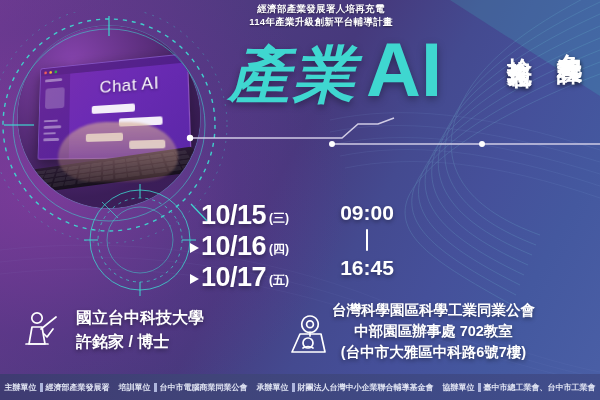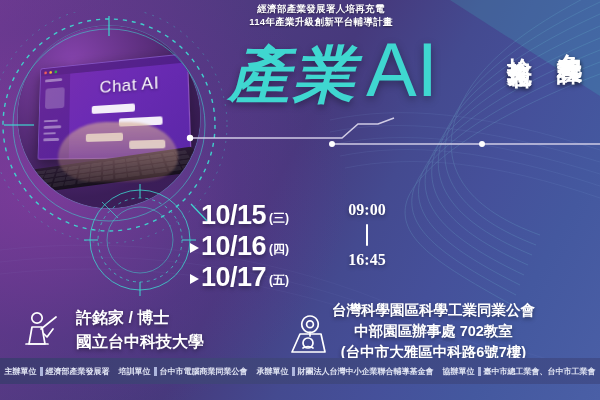--- a/index.html
+++ b/index.html
@@ -69,21 +69,21 @@
     position:absolute;right:12px;top:5px;color:#fff;font-size:8.5px;font-weight:bold;
     letter-spacing:.4px;text-shadow:0 1px 2px rgba(0,0,0,.4);
   }
   .title-row{position:absolute;left:228px;top:40px;display:flex;align-items:baseline;}
   .t-cn{
     font-size:62px;font-weight:bold;color:#3fd7d0;letter-spacing:3px;line-height:1;
     text-shadow:0 3px 7px rgba(0,0,0,.35);
     font-style:italic;
   }
   .t-ai{
-    font-size:76px;font-weight:normal;color:#3fd7d0;line-height:.78;margin-left:8px;
+    font-size:76px;font-weight:bold;color:#3fd7d0;line-height:.78;margin-left:8px;
     letter-spacing:0px;text-shadow:0 3px 9px rgba(0,0,0,.35);
   }
   .subtitle{
     position:absolute;left:228px;top:132px;font-size:38px;font-weight:bold;color:#3fd7d0;
     letter-spacing:3px;line-height:1;text-shadow:0 3px 7px rgba(0,0,0,.35);
   }
   
   .stepline{position:absolute;left:182px;top:116px;width:420px;height:34px;pointer-events:none;}
   
   .vcol{
@@ -98,40 +98,40 @@
   .drow{display:flex;align-items:flex-end;height:31px;position:relative;justify-content:space-between;}
   .arrow{
     width:0;height:0;border-left:9px solid #fff;border-top:5.5px solid transparent;
     border-bottom:5.5px solid transparent;margin-right:2px;margin-bottom:7px;
   }
   .arrow.hide{visibility:hidden;}
   .dtxt{font-size:27px;font-weight:bold;color:#fff;line-height:1;letter-spacing:-.5px;
     text-shadow:0 2px 4px rgba(0,0,0,.35);}
   .dday{font-size:12px;font-weight:bold;color:#fff;margin-left:3px;margin-bottom:2px;}
   .times{position:absolute;left:328px;top:202px;text-align:center;width:78px;color:#fff;}
-  .tm{font-size:16px;font-weight:bold;line-height:1;text-shadow:0 2px 4px rgba(0,0,0,.35);font-family:Liberation Serif, serif;}
+  .tm{font-size:21px;font-weight:bold;line-height:1;text-shadow:0 2px 4px rgba(0,0,0,.35);}
   .tbar{width:2.5px;height:22px;background:#fff;margin:6px auto;border-radius:2px;}
   
   .mode{position:absolute;left:424px;top:228px;width:160px;height:46px;}
   .mode span{
     position:absolute;inset:0;display:flex;align-items:center;justify-content:center;
     color:#fff;font-size:16.5px;font-weight:bold;letter-spacing:.5px;
     text-shadow:0 2px 4px rgba(0,0,0,.4);
   }
   .br{position:absolute;background:#3fd7d0;}
   
   .info{position:absolute;left:0;top:300px;width:600px;height:74px;}
   .spk{position:absolute;left:22px;top:6px;display:flex;align-items:center;gap:12px;}
   .spk-txt{color:#fff;font-weight:bold;font-size:16px;line-height:24px;text-shadow:0 2px 4px rgba(0,0,0,.4);}
   .loc{position:absolute;left:288px;top:0px;display:flex;align-items:flex-start;gap:4px;}
   .loc-txt{color:#fff;font-weight:bold;font-size:14.5px;line-height:21px;text-align:center;
     text-shadow:0 2px 4px rgba(0,0,0,.4);}
   
   .botbar{
-    position:absolute;left:0;bottom:16px;width:600px;height:26px;
+    position:absolute;left:0;bottom:0;width:600px;height:26px;
     background:linear-gradient(90deg,#3f3b72 0%,#404479 35%,#3f4a86 70%,#414e8c 100%);
     display:flex;align-items:center;justify-content:center;gap:9px;
     color:#dfe3f2;font-size:8px;font-weight:bold;white-space:nowrap;letter-spacing:0px;
   }
   .bo{display:inline-flex;align-items:center;gap:3px;}
   .bsep{display:inline-block;width:3px;height:9px;background:#aeb6dd;}
 </style>
 </head>
 <body>
 
@@ -325,22 +325,22 @@
       <svg width="42" height="42" viewBox="0 0 42 42">
         <g fill="none" stroke="#ffffff" stroke-width="1.7" stroke-linejoin="round" stroke-linecap="round">
           <circle cx="15" cy="9" r="5.2"></circle>
           <path d="M7,35 L10,18 L20,18 L23,35 Z"></path>
           <path d="M4,35 L26,35"></path>
           <path d="M19,20 L34,8"></path>
           <path d="M22,25 L25,28 L31,20"></path>
         </g>
       </svg>
       <div class="spk-txt">
+        <div>國立台中科技大學</div>
         <div>許銘家 / 博士</div>
-        <div>國立台中科技大學</div>
       </div>
     </div>
 
     <div class="loc">
       <svg width="40" height="44" viewBox="0 0 40 44" style="margin-top:12px">
         <g fill="none" stroke="#ffffff" stroke-width="1.7" stroke-linejoin="round" stroke-linecap="round">
           <path d="M22,4 a8.2,8.2 0 1,0 0.01,0 Z"></path>
           <circle cx="22" cy="12.2" r="3.4"></circle>
           <path d="M22,20.4 L22,24"></path>
           <path d="M12,22 L33,22 L37,40 L4,40 Z"></path>

